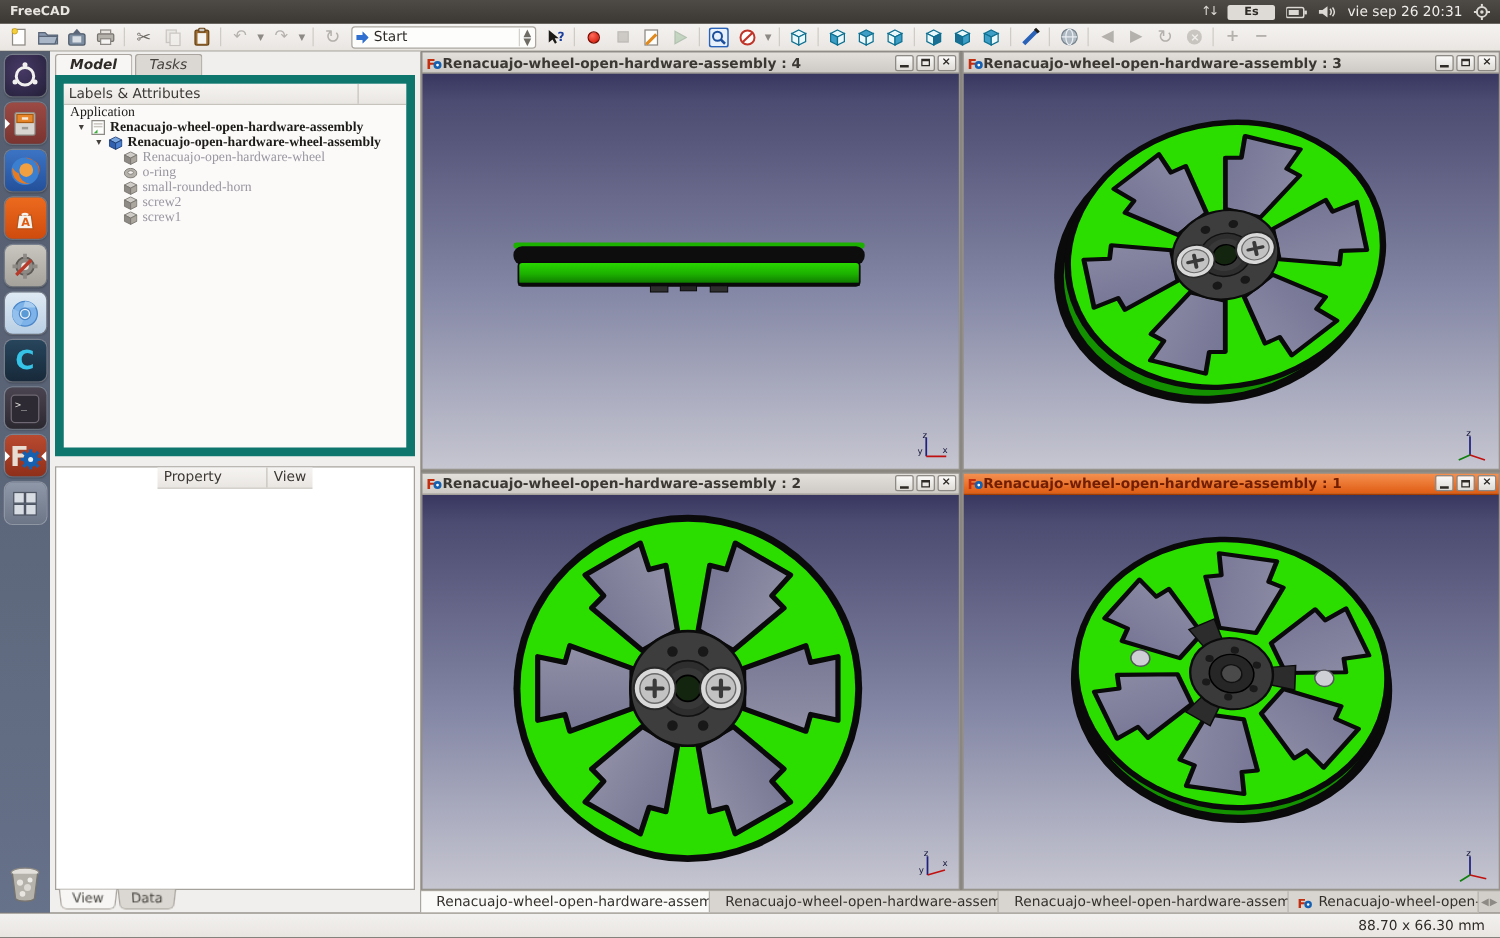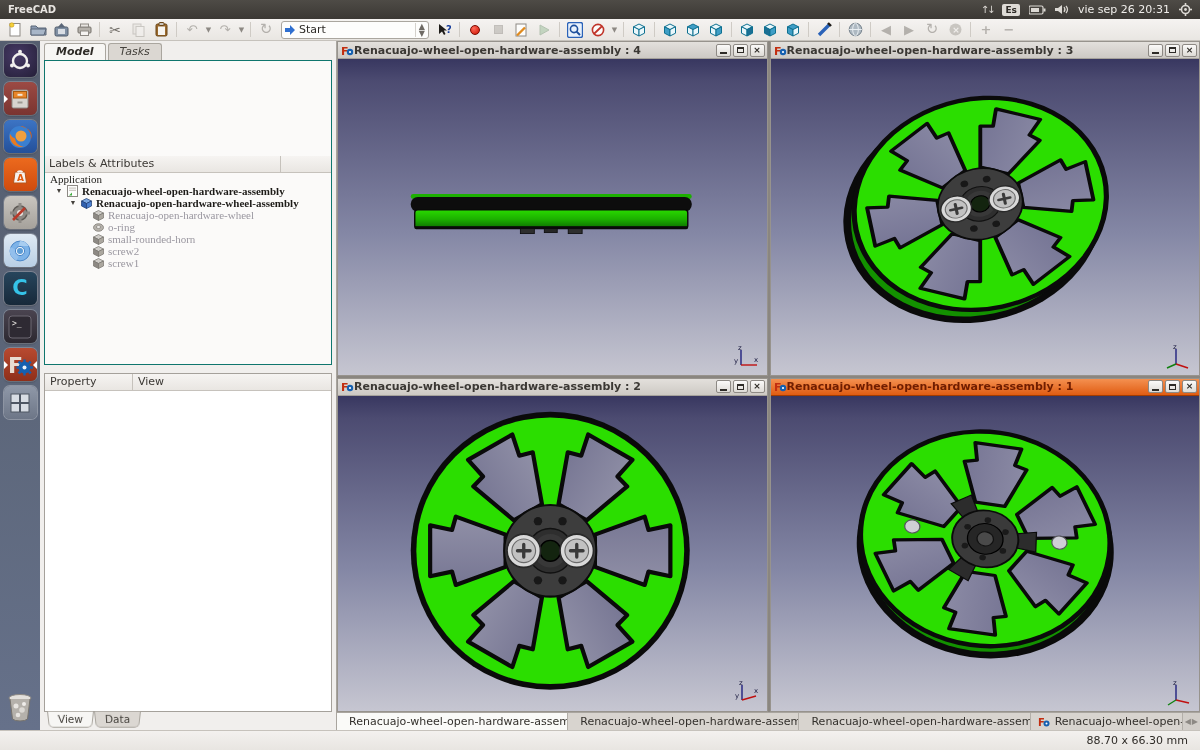--- a/index.html
+++ b/index.html
@@ -8,21 +8,21 @@
   body { display:flex; flex-direction:column; background:#3a3733; }
 
   
   .menubar { height:19px; background:linear-gradient(#4e4b46,#3b3834);
     color:#e8e5e1; display:flex; align-items:center; padding:0 8px; flex:0 0 19px; }
   .menubar .apptitle { font-weight:bold; font-size:10px; }
   .menubar .spacer { flex:1; }
   .tray { display:flex; align-items:center; gap:9px; }
   .tray .arrows { font-size:10px; letter-spacing:-2px; color:#dcd9d4; }
   .kbd-box { background:#dedbd6; color:#2e2b27; font-size:9px; font-weight:bold;
-    padding:0 3px; border-radius:2px; line-height:12px; }
+    padding:0 13px; border-radius:2px; line-height:12px; }
   .tray .clock { font-size:11px; color:#efedea; }
 
   
   .toolbar { height:22px; flex:0 0 22px; background:linear-gradient(#f5f3f1,#e9e6e2);
     border-bottom:1px solid #c6c2bc; display:flex; align-items:center; padding:0 4px; gap:1px; }
   .tbtn { width:22px; height:20px; display:flex; align-items:center; justify-content:center;
     border-radius:3px; position:relative; }
   .tbtn.dis { opacity:.45; }
   .tsep { width:1px; height:15px; background:#cfcbc5; margin:0 3px; }
   .tdrop { width:9px; height:20px; display:flex; align-items:center; justify-content:center;
@@ -56,35 +56,35 @@
   .combo-panel { width:297px; flex:0 0 297px; background:#f1efed;
     border-right:1px solid #a9a59f; display:flex; flex-direction:column; }
   .cv-head { height:17px; display:flex; align-items:center; padding:1px 6px 0 8px; color:#3b3834; }
   .cv-head .t { flex:1; }
   .dockbtn { width:10px; height:10px; border:1px solid #8d8984; border-radius:2px;
     margin-left:3px; font-size:7px; line-height:8px; text-align:center; color:#6d6963; background:#e8e5e1; }
   .cv-tabs { height:19px; display:flex; padding:2px 0 0 4px; gap:2px; }
   .cv-tab { padding:1px 11px 0 11px; border:1px solid #aaa69f; border-bottom:none;
     border-radius:3px 3px 0 0; background:#dbd7d2; color:#45423d;font-style:italic; }
   .cv-tab.act { background:#f7f6f4; font-weight:bold; color:#2e2b27; position:relative; top:0; }
-  .tree-box { height:305px; flex:0 0 305px; margin:0 4px; border:1px solid #0f766e;
-    background:#fbfaf9; display:flex; flex-direction:column; overflow:hidden;justify-content:center; }
+  .tree-box { height:305px; flex:0 0 305px; margin:0 4px; border:7px solid #0f766e;
+    background:#fbfaf9; display:flex; flex-direction:column; overflow:hidden; }
   .tree-hdr { height:17px; display:flex; border-bottom:1px solid #c6c2bc;
     background:linear-gradient(#f6f4f2,#e9e6e2); color:#3b3834; }
   .tree-hdr .h1 { flex:0 0 236px; padding:1px 4px; border-right:1px solid #c6c2bc; }
   .tree-hdr .h2 { flex:1; }
   .trow { height:12px; display:flex; align-items:center; gap:4px; color:#1d1b18;font-family:Liberation Serif, serif; }
   .trow.bold { font-weight:bold; }
   .trow.ghost { color:#9a97a0; }
   .exp { font-size:7px; color:#44413c; width:8px; text-align:center; }
   .ticon { display:block; flex:0 0 auto; }
 
   .cv-gap { height:8px; }
   .prop-box { flex:1; margin:0 4px; border:1px solid #a5a19b; background:#fff;
-    display:flex; flex-direction:column; min-height:0; }
+    display:flex; flex-direction:column; min-height:0;align-items:center; }
   .prop-hdr { height:17px; display:flex; background:linear-gradient(#f6f4f2,#e9e6e2);
     border-bottom:1px solid #c6c2bc; color:#3b3834; }
   .prop-hdr .c1 { flex:0 0 88px; padding:1px 5px; border-right:1px solid #c6c2bc; }
   .prop-hdr .c2 { flex:1; padding:1px 5px; }
   .prop-body { flex:1; background:#fff; }
   .cv-foot { height:18px; display:flex; padding:0 0 0 8px; gap:2px; align-items:flex-start; }
   .cv-ftab { padding:1px 9px 2px 9px; border:1px solid #aaa69f; border-top:none;
     border-radius:0 0 5px 5px; background:#dbd7d2; color:#45423d; font-size:10.5px;
     transform:perspective(20px) rotateX(-6deg); }
   .cv-ftab.act { background:#f7f6f4; }

